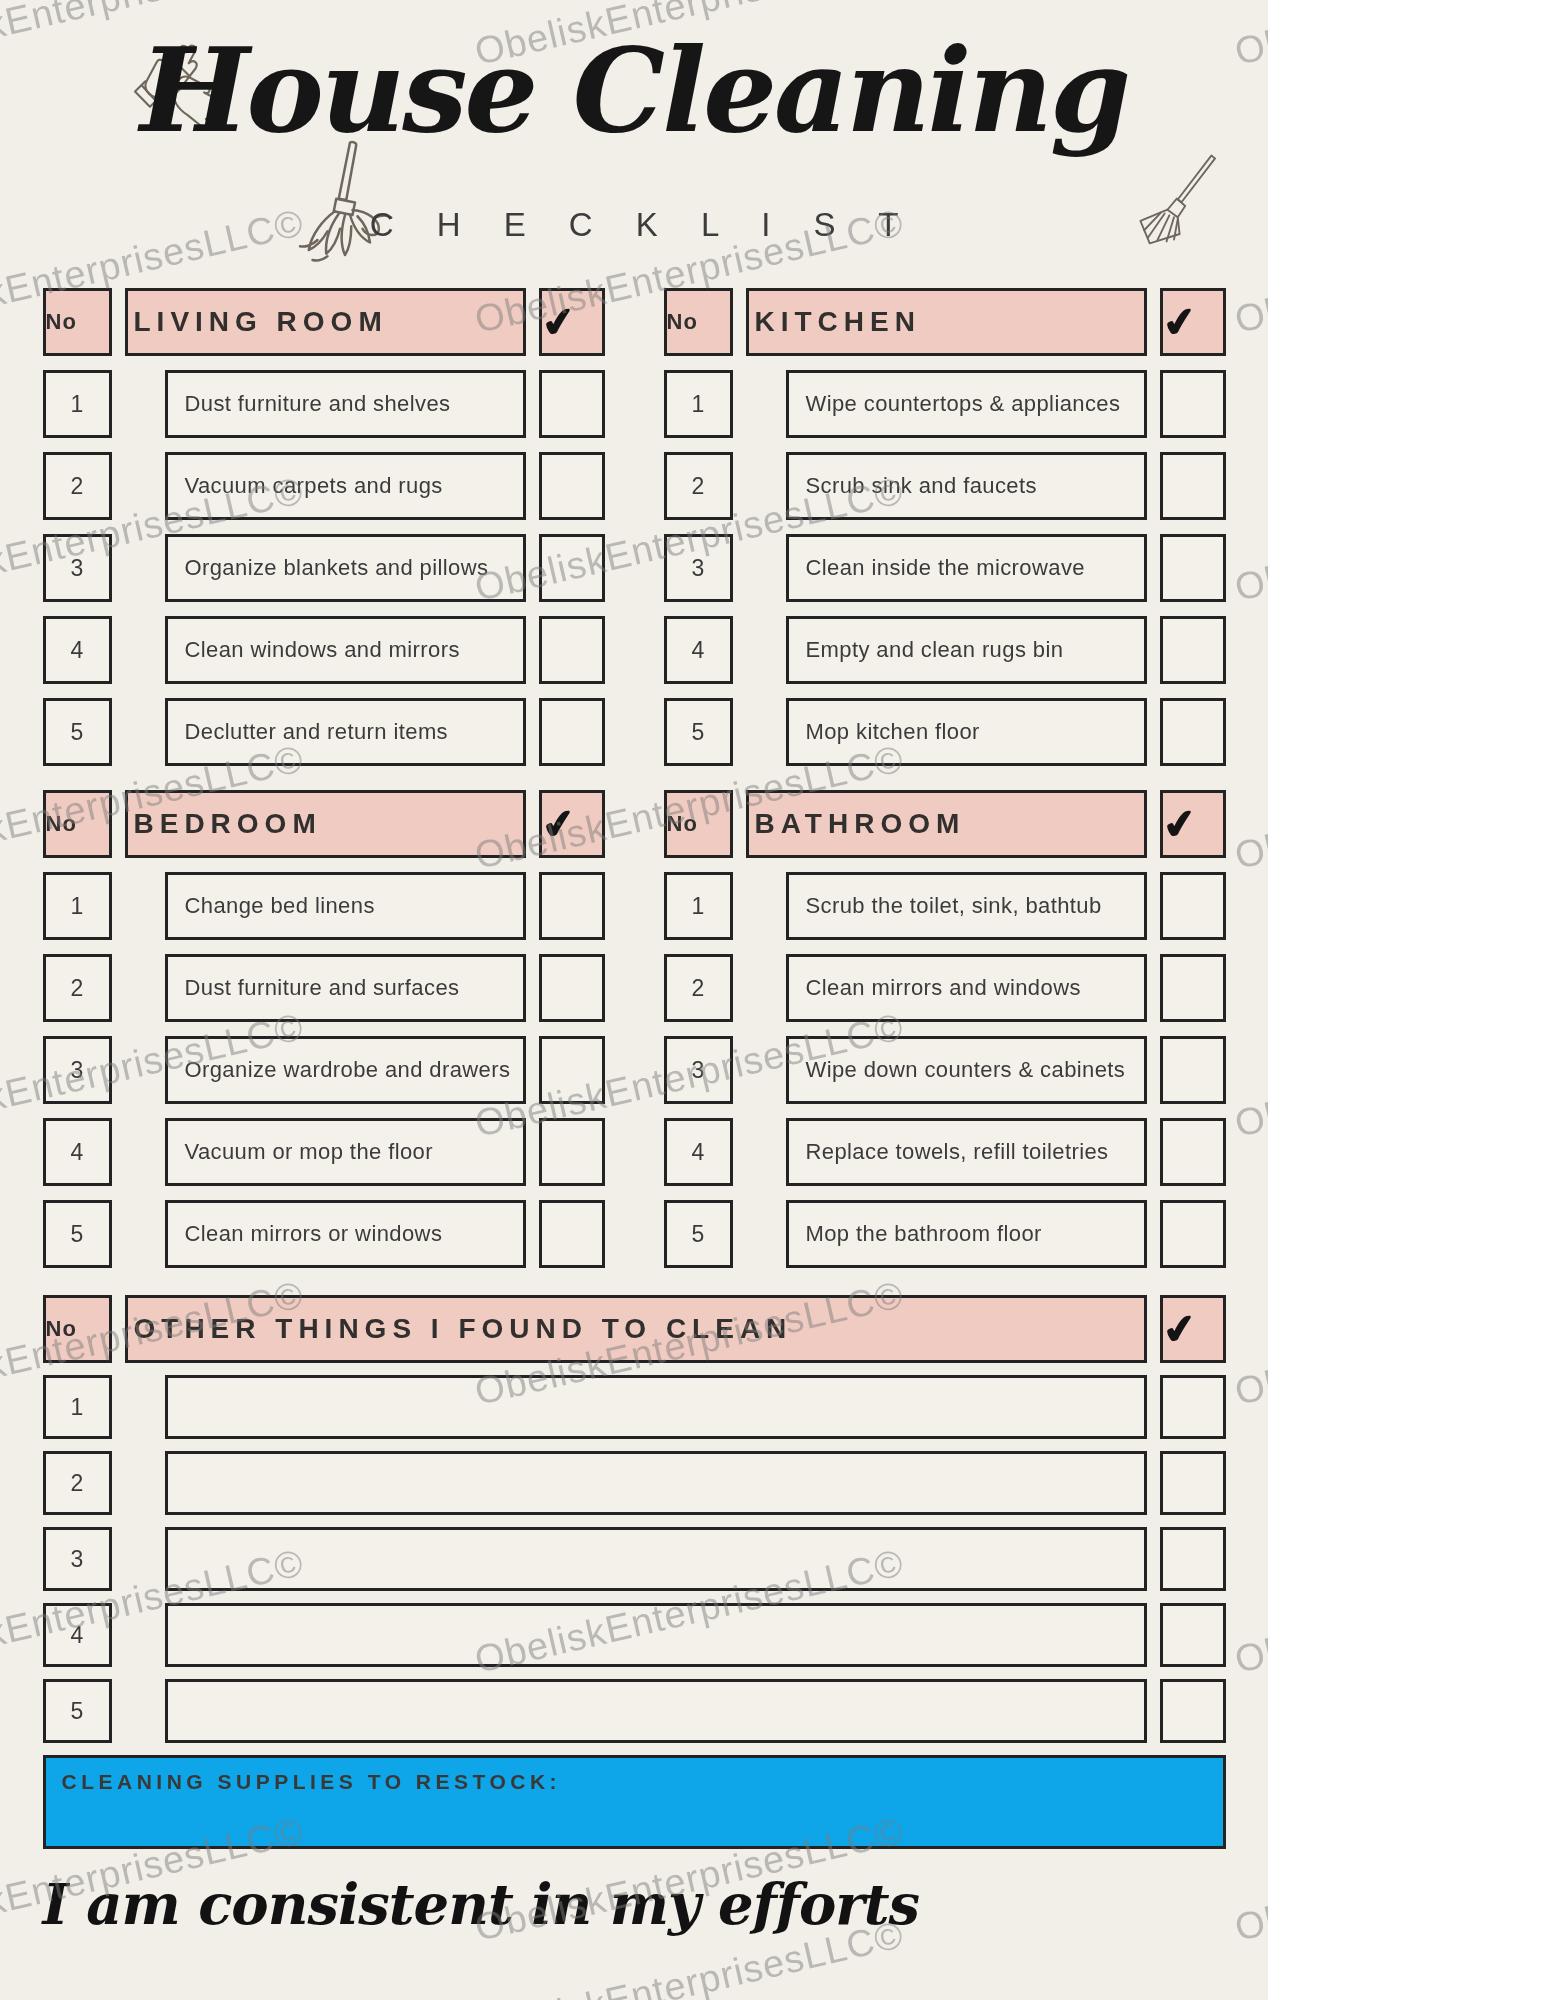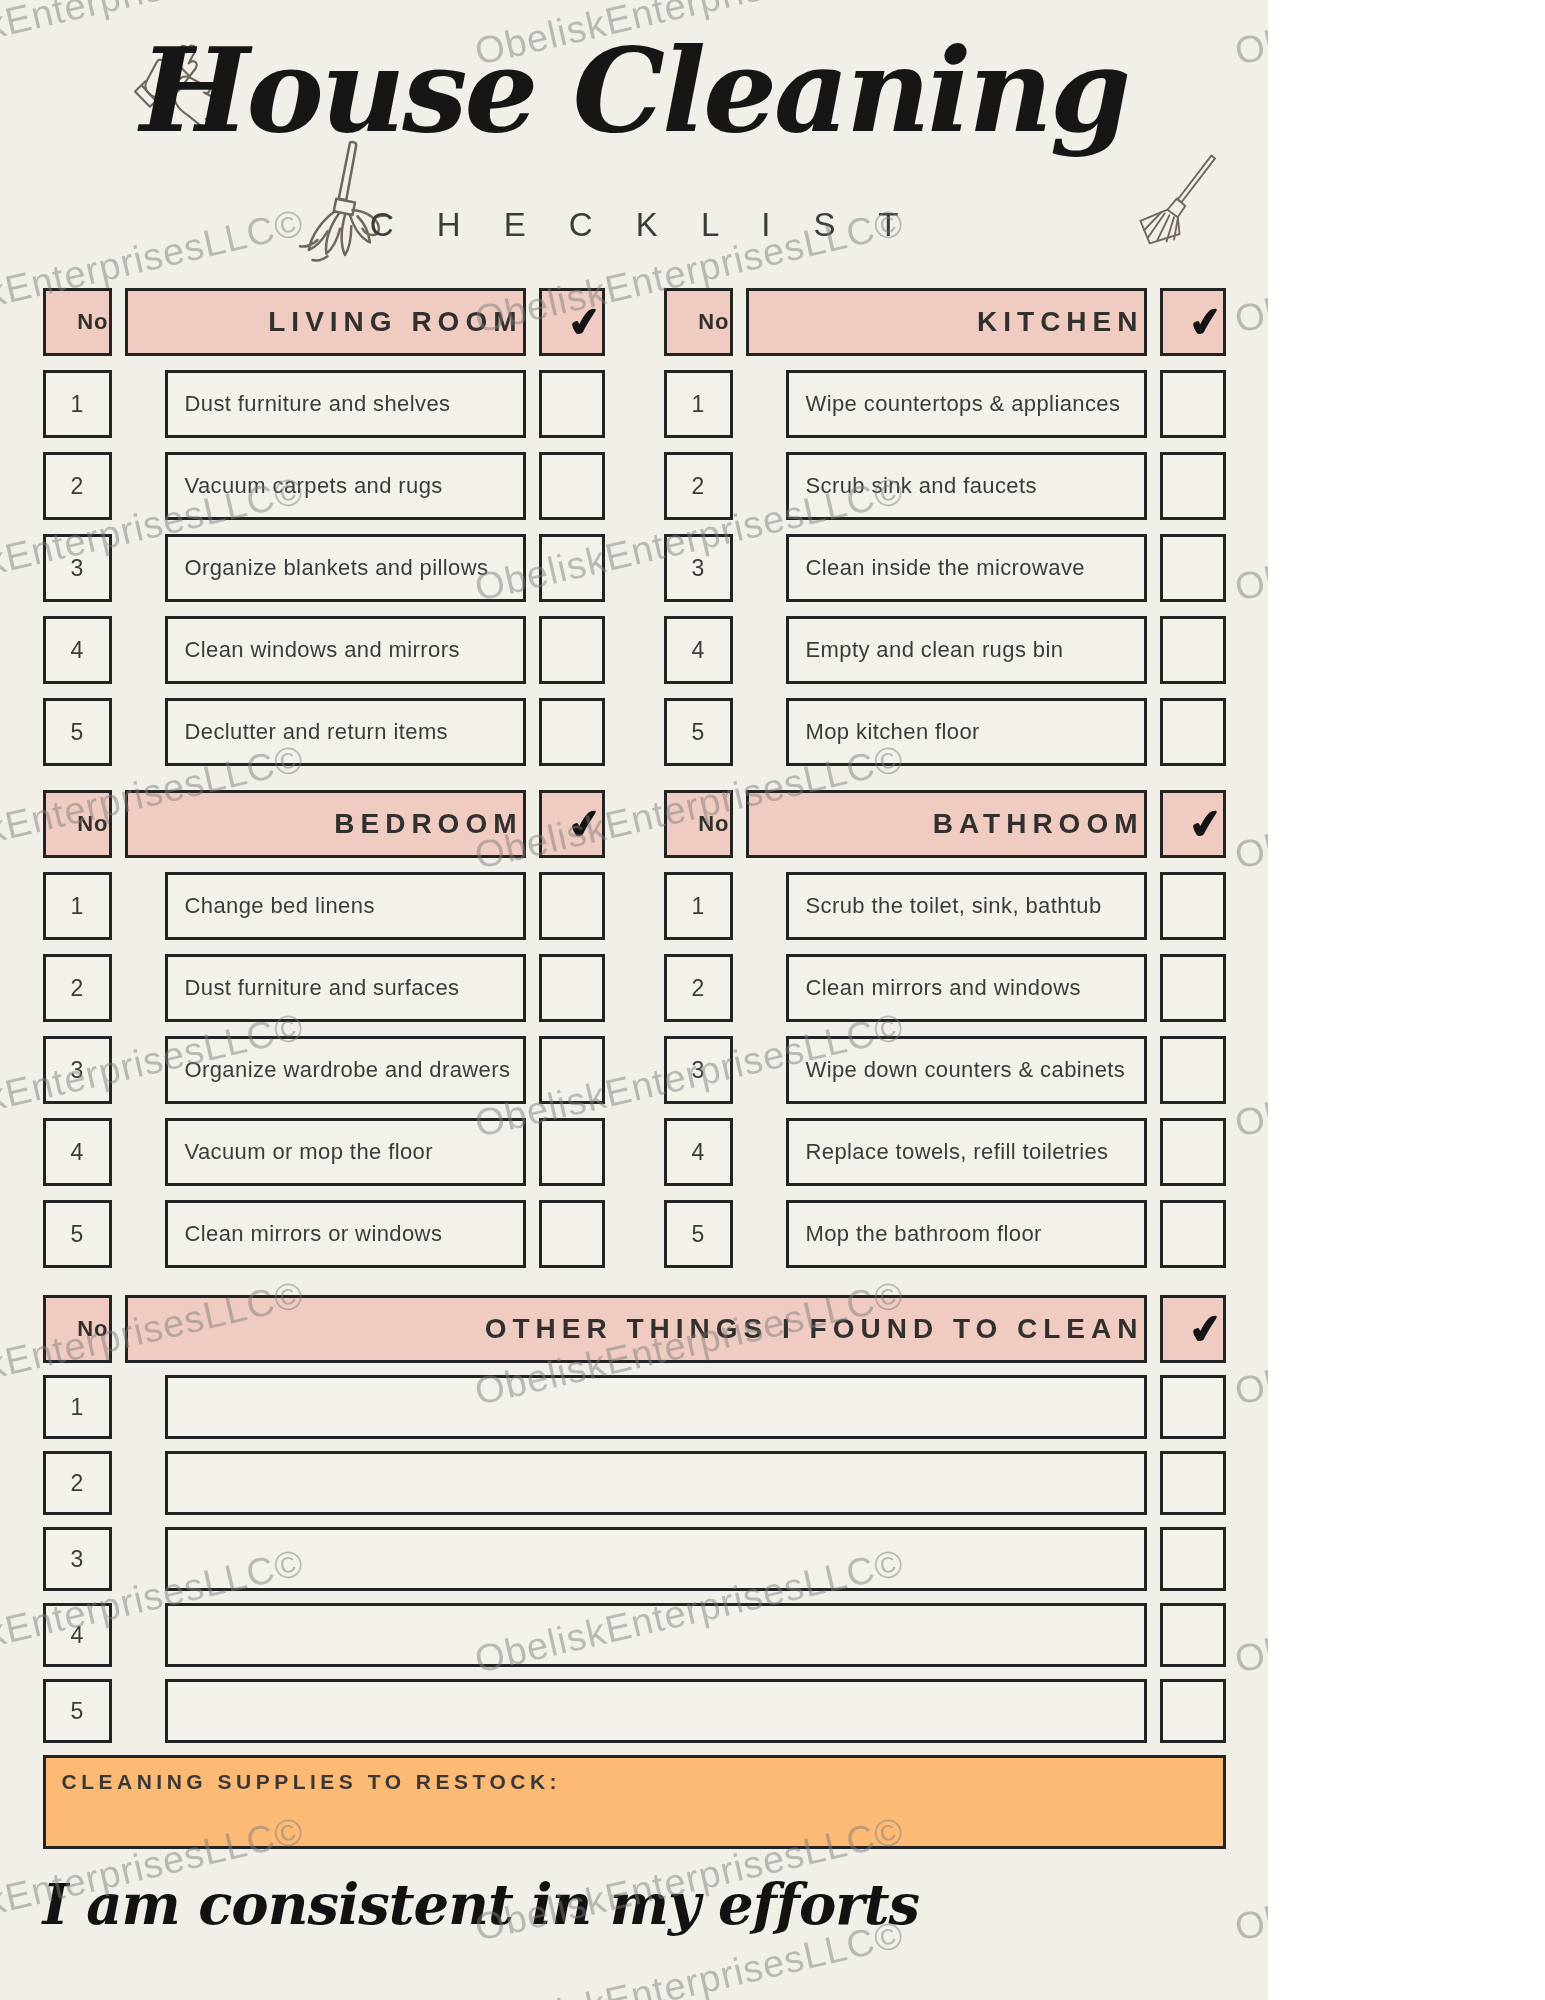--- a/index.html
+++ b/index.html
@@ -81,21 +81,21 @@
     grid-template-rows: 68px repeat(5, 64px);
   }
   .cell {
     border: 3px solid #232323;
     background: #f4f1eb;
     display: flex;
     align-items: center;
     overflow: hidden;
   }
   .pink { background: #f0cbc1; }
-  .hd { justify-content: flex-end; }
+  .hd { justify-content: flex-start; }
   .hd-label {
     font-weight: 700;
     font-size: 28px;
     letter-spacing: 6px;
     text-indent: 6px;
     color: #32302e;
     text-align: center;
   }
   .no-label { font-weight: 700; font-size: 22px; letter-spacing: 1px; color: #32302e; }
   .num { justify-content: center; font-size: 23px; color: #3b3b3b; }
@@ -106,21 +106,21 @@
     color: #141414;
     transform: rotate(-8deg);
     line-height: 1;
   }
 
   
   .supplies {
     margin-top: 12px;
     height: 94px;
     border: 3px solid #232323;
-    background: #fdba74;
+    background: #0ea5e9;
     padding: 12px 16px;
   }
   .supplies-label {
     font-weight: 700;
     font-size: 21px;
     letter-spacing: 4.5px;
     color: #3a3836;
   }
 
   

